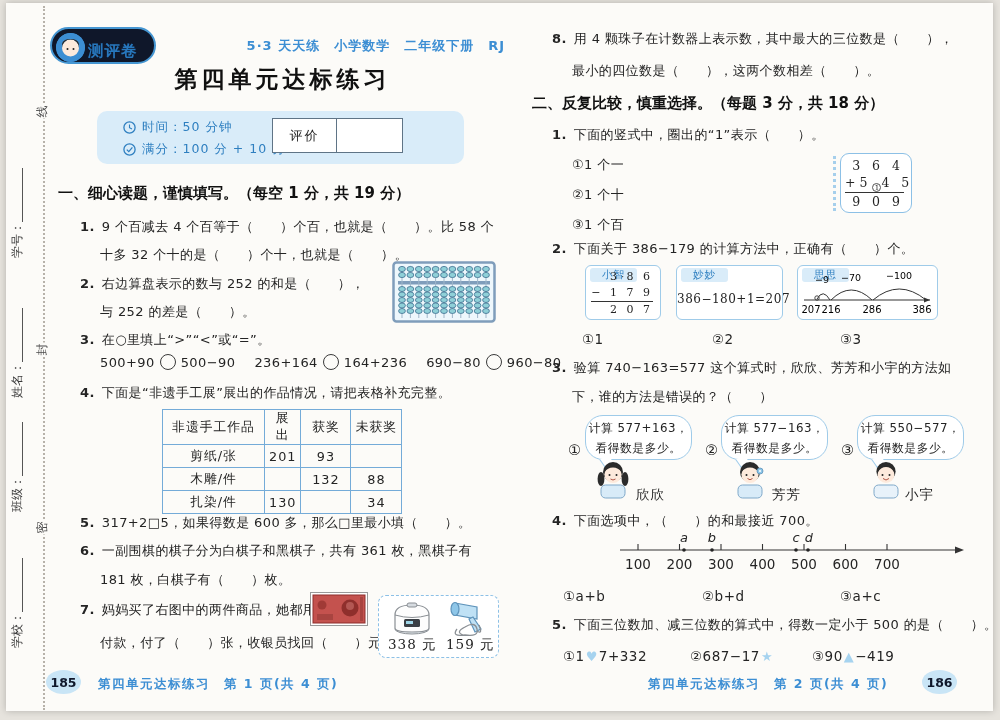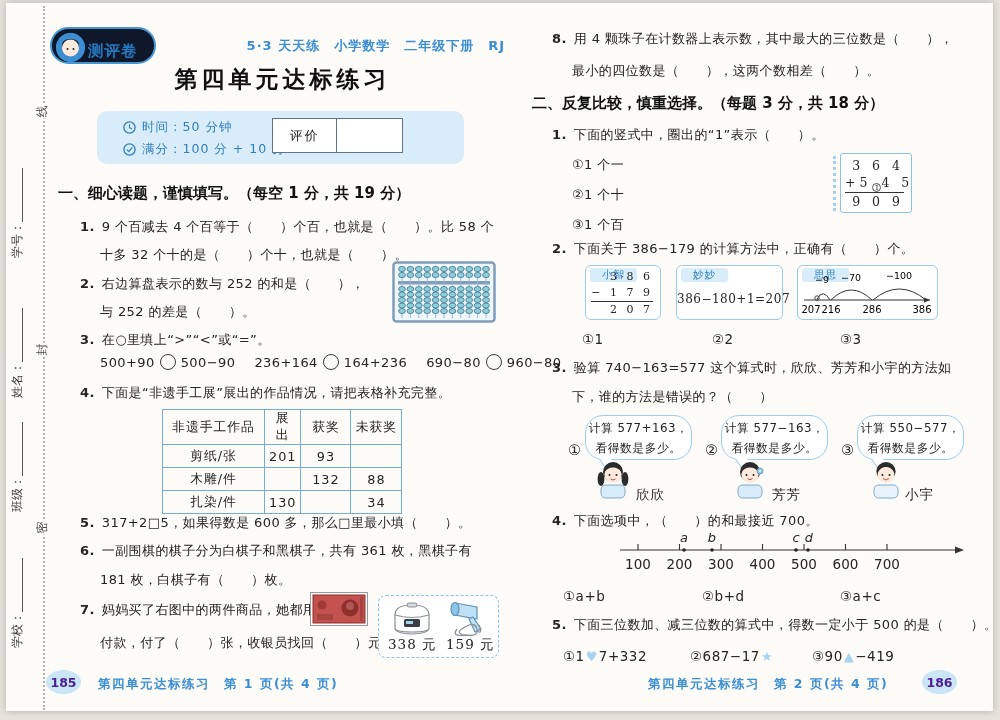--- a/index.html
+++ b/index.html
@@ -29,24 +29,24 @@
   
   .cmp{display:inline-block;width:16px;height:16px;border:1.4px solid #3a3a3a;border-radius:50%;vertical-align:-3px;margin:0 5px}
   
   .q4table{position:absolute;left:162px;top:409px;border-collapse:collapse}
   .q4table td{border:1.3px solid #74abd8;height:23px;font-size:12.8px;text-align:center;padding:0 4px;letter-spacing:1px}
   .q4table td.c0{width:102px}.q4table td.c1{width:34px}.q4table td.c2{width:50px}.q4table td.c3{width:51px}
   
   .prodbox{position:absolute;left:378px;top:595px;width:121px;height:63px;border:1.6px dashed #8cc0e6;border-radius:8px;background:#fff}
   .price{position:absolute;bottom:3px;font-size:13.5px;font-family:"DejaVu Serif","Liberation Serif",serif;letter-spacing:1px;color:#222}
   
-  .pgc{position:absolute;width:35px;height:24px;background:#c9e5f6;border-radius:50%;display:flex;align-items:center;justify-content:center;font-size:12.5px;font-weight:700;color:#4c1d95}
+  .pgc{position:absolute;width:35px;height:24px;background:#c9e5f6;border-radius:50%;display:flex;align-items:center;justify-content:center;font-size:12.5px;font-weight:700;color:#0f172a}
   .foot{position:absolute;font-size:12.5px;font-weight:700;color:#3c8ed3;letter-spacing:1.5px;white-space:nowrap}
   
-  .calcbox{position:absolute;left:840px;top:153px;width:72px;height:60px;border:1.4px solid #8cc0e6;border-radius:3px;background:#fff;padding:3px 7px 0 4px}
+  .calcbox{position:absolute;left:840px;top:153px;width:72px;height:60px;border:1.4px solid #8cc0e6;border-radius:9px;background:#fff;padding:3px 7px 0 4px}
   .calcrow{font-size:12.5px;letter-spacing:4px;text-align:right;line-height:17px;white-space:nowrap}
   .calcrow.sum{border-bottom:1.2px solid #333}
   .carry{display:inline-block;font-size:7px;width:9px;height:9px;line-height:8px;border:1px solid #555;border-radius:50%;text-align:center;letter-spacing:0;vertical-align:-3px;margin:0 0 0 1px}
   .dotline{position:absolute;left:833px;top:156px;height:55px;border-left:3px dotted #a5cfec}
   
   .mbox{position:absolute;top:265px;height:55px;border:1.4px solid #9fcbe9;border-radius:6px;background:#fff}
   .mname{position:absolute;left:4px;top:2px;font-size:10.5px;color:#2e7fc0;background:#d9ecf9;padding:0 12px;border-radius:3px;letter-spacing:1px}
   .hand{font-family:"DejaVu Serif","Liberation Serif",serif}
   .m1rows{position:absolute;right:7px;top:3px;font-size:11px;letter-spacing:3px;line-height:16px;text-align:right;white-space:nowrap}
   .m1rows .u{border-bottom:1.1px solid #333}

